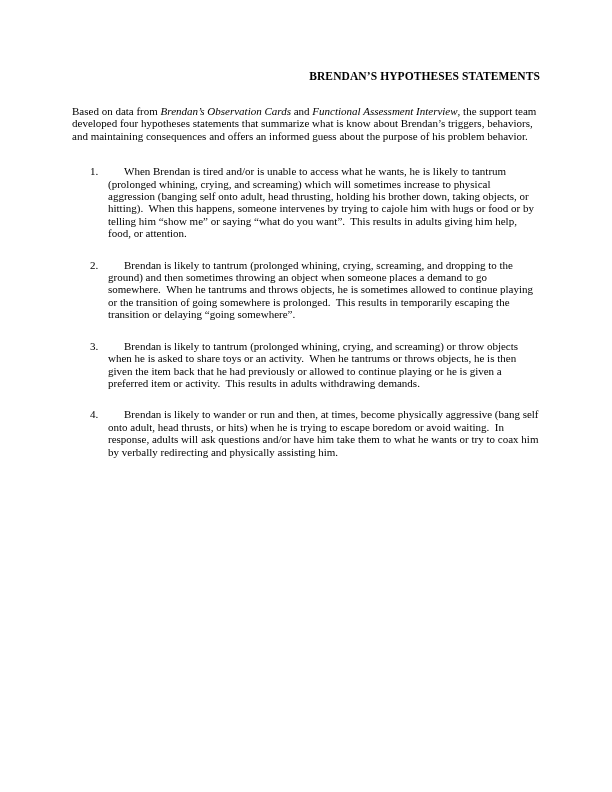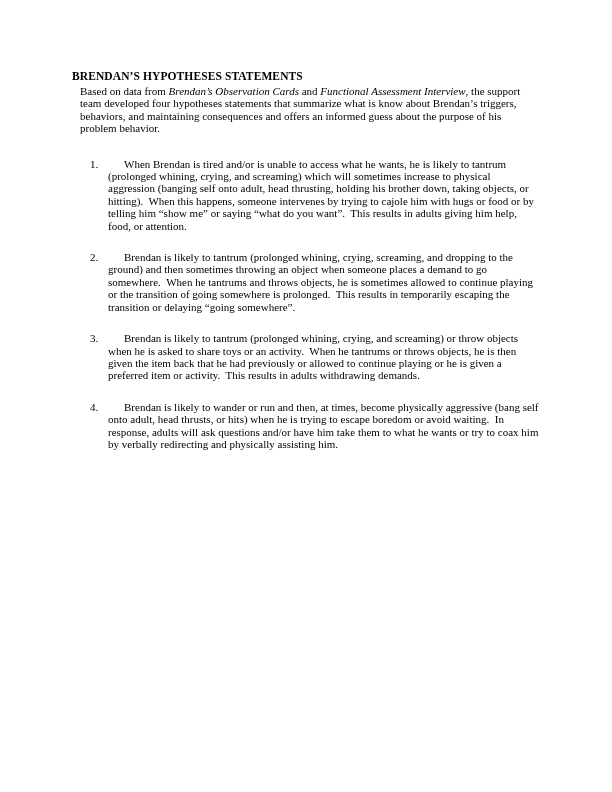--- a/index.html
+++ b/index.html
@@ -14,29 +14,29 @@
     background: #ffffff;
     color: #000000;
     box-sizing: border-box;
     padding: 70px 72px 0 72px;
     font-family: "Liberation Serif", "DejaVu Serif", serif;
     font-size: 11px;
     line-height: 12.4px;
     overflow: hidden;
   }
   .doc-title {
-    margin: 0 0 2px 0;
-    text-align: left;
+    margin: 0 0 22px 0;
+    text-align: right;
     font-size: 11.5px;
     font-weight: bold;
     line-height: 13px;
     letter-spacing: 0.1px;
   }
   .intro {
-    margin: 0 0 23px 8px;
+    margin: 0 0 23px 0;
     white-space: pre-wrap;
   }
   .italic {
     font-style: italic;
   }
   .hypotheses {
     margin: 0;
     padding: 0;
     list-style: none;
   }

